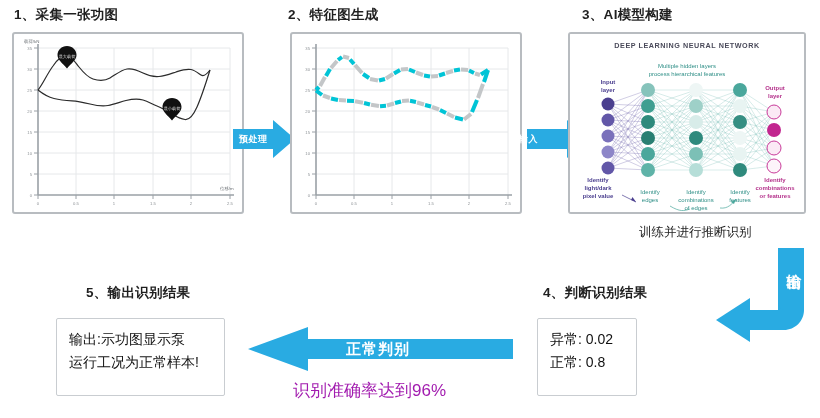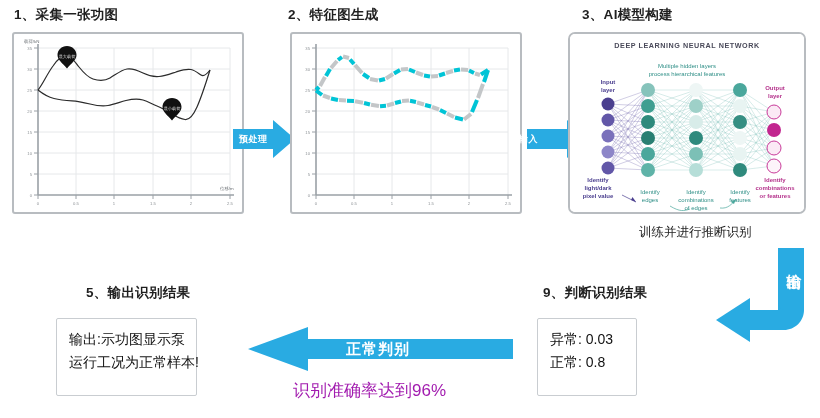--- a/index.html
+++ b/index.html
@@ -297,21 +297,21 @@
 
 <div class="abs" style="left:511px;top:118px;width:62px;height:42px;padding-left:16px;">
   <svg width="62" height="42" viewBox="0 0 62 42">
     <path d="M0,11 L40,11 L40,2 L62,21 L40,40 L40,31 L0,31 Z" fill="#29abe2"></path>
   </svg>
   <div class="abs arrow-label" style="left:8px;top:15px;">输入</div>
 </div>
 
 <div class="abs step-title" style="left:574px;top:6px;margin-left:8px;">3、AI模型构建</div>
 
-<div class="abs panel" id="panel3" style="left:568px;top:32px;width:238px;height:182px;border-radius:7px;">
+<div class="abs panel" id="panel3" style="left:568px;top:32px;width:238px;height:182px;">
   <svg class="chart-svg" width="234" height="178" viewBox="0 0 234 178">
     <rect x="0" y="0" width="234" height="178" fill="#ffffff"></rect>
     <text class="nn-title" x="117" y="14" text-anchor="middle">DEEP LEARNING NEURAL NETWORK</text>
     <text class="nn-tealtxt" x="117" y="34" text-anchor="middle">Multiple hidden layers</text>
     <text class="nn-tealtxt" x="117" y="42" text-anchor="middle">process hierarchical features</text>
 
     <text class="nn-purptxt" x="38" y="50" text-anchor="middle">Input</text>
     <text class="nn-purptxt" x="38" y="58" text-anchor="middle">layer</text>
 
     <text class="nn-pinktxt" x="205" y="56" text-anchor="middle">Output</text>
@@ -533,40 +533,40 @@
     <rect x="72" y="0" width="26" height="62" fill="#29abe2"></rect>
 
     <path d="M72,52 L98,52 L98,62 C98,73 89,82 78,82 L62,82 L62,62 L78,62 C78,62 72,62 72,52 Z" fill="#29abe2"></path>
     <rect x="40" y="62" width="38" height="20" fill="#29abe2"></rect>
 
     <polygon points="10,72 44,50 44,94" fill="#29abe2"></polygon>
   </svg>
   <div class="abs arrow-label-dark" style="left:78px;top:14px;writing-mode:vertical-rl;text-orientation:upright;">输出</div>
 </div>
 
-<div class="abs step-title" style="left:543px;top:284px;">9、判断识别结果</div>
+<div class="abs step-title" style="left:543px;top:284px;">4、判断识别结果</div>
 
 <div class="abs result-box" style="left:537px;top:318px;width:100px;height:78px;">
   <div class="result-line">
     <span>异常:</span>
-    <span>0.03</span>
+    <span>0.02</span>
   </div>
   <div class="result-line">
     <span>正常:</span>
     <span>0.8</span>
   </div>
 </div>
 
 <div class="abs" style="left:248px;top:325px;width:265px;height:48px;">
   <svg width="265" height="48" viewBox="0 0 265 48">
     <path d="M265,14 L60,14 L60,2 L0,24 L60,46 L60,34 L265,34 Z" fill="#29abe2"></path>
   </svg>
   <div class="abs arrow-label-dark" style="left:98px;top:15px;">正常判别</div>
 </div>
 
 <div class="abs accuracy" style="left:293px;top:379px;">识别准确率达到96%</div>
 
 <div class="abs step-title" style="left:86px;top:284px;">5、输出识别结果</div>
 
-<div class="abs result-box" style="left:56px;top:318px;width:141px;height:78px;">
+<div class="abs result-box" style="left:56px;top:318px;width:169px;height:78px;">
   <div class="result-line">输出:示功图显示泵</div>
   <div class="result-line">运行工况为正常样本!</div>
 </div>
 
 </body></html>

